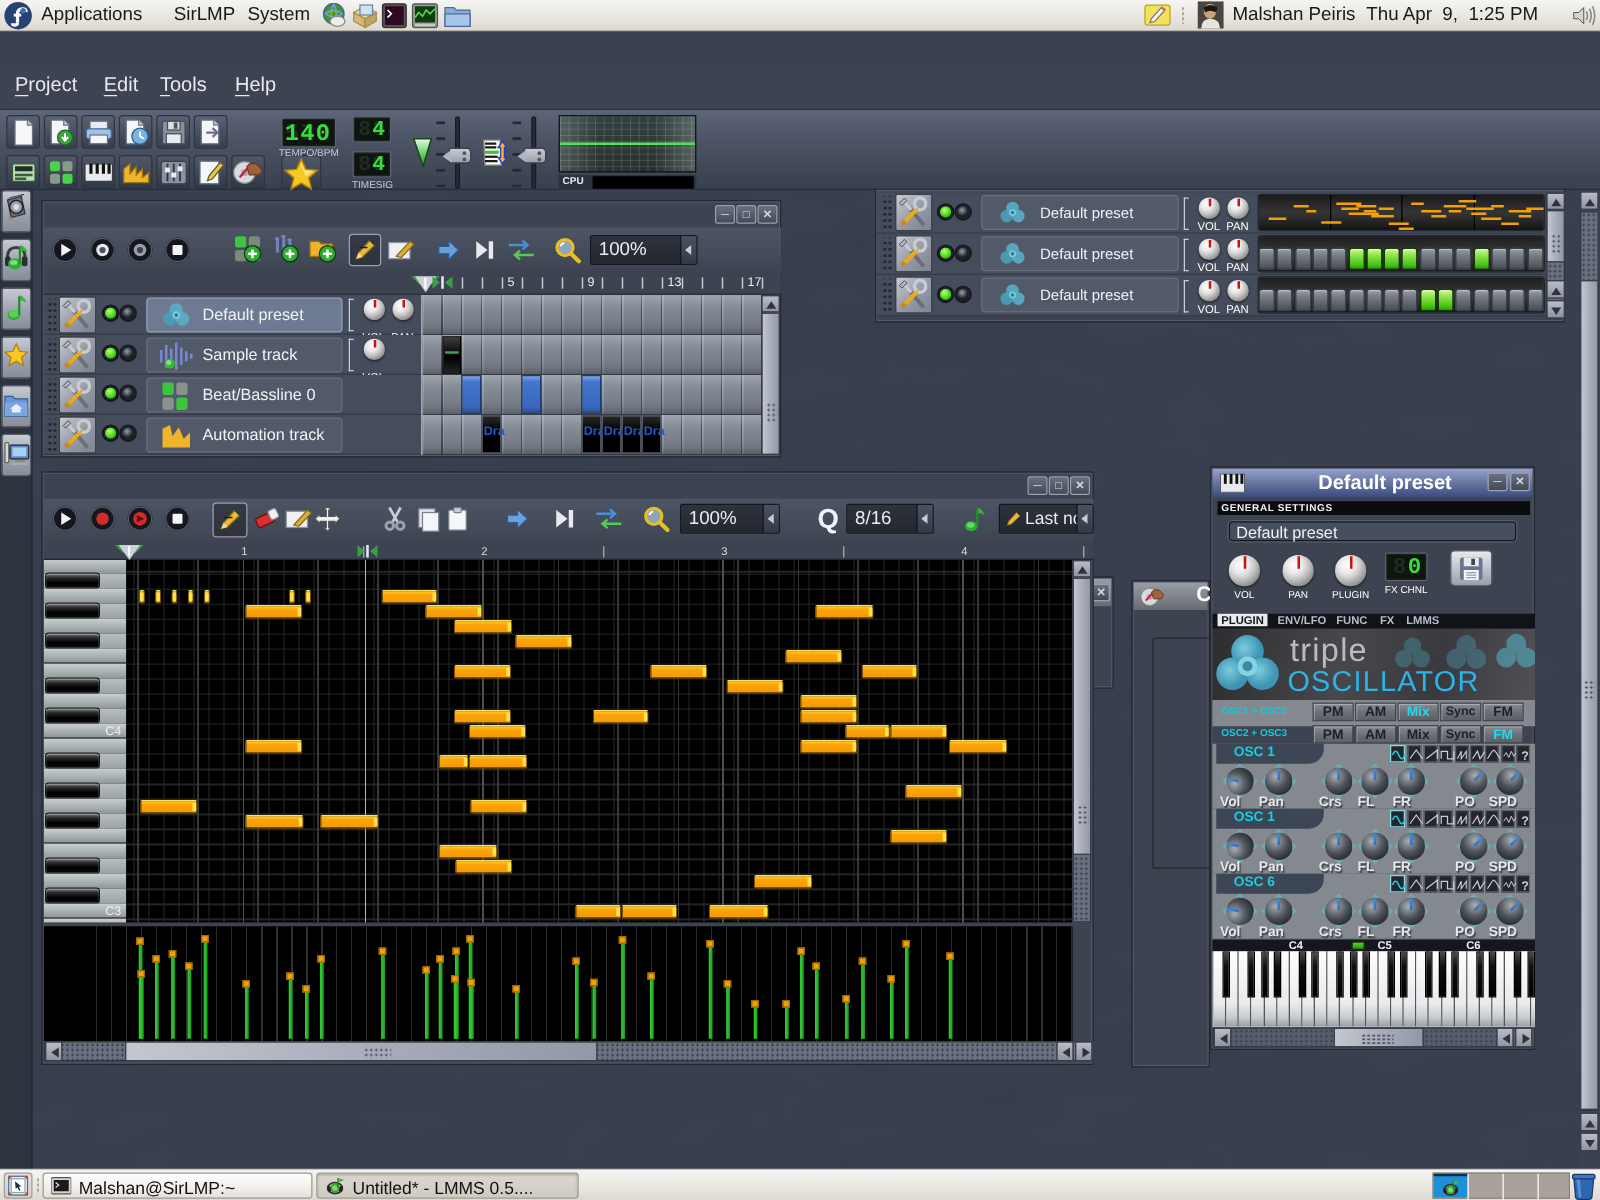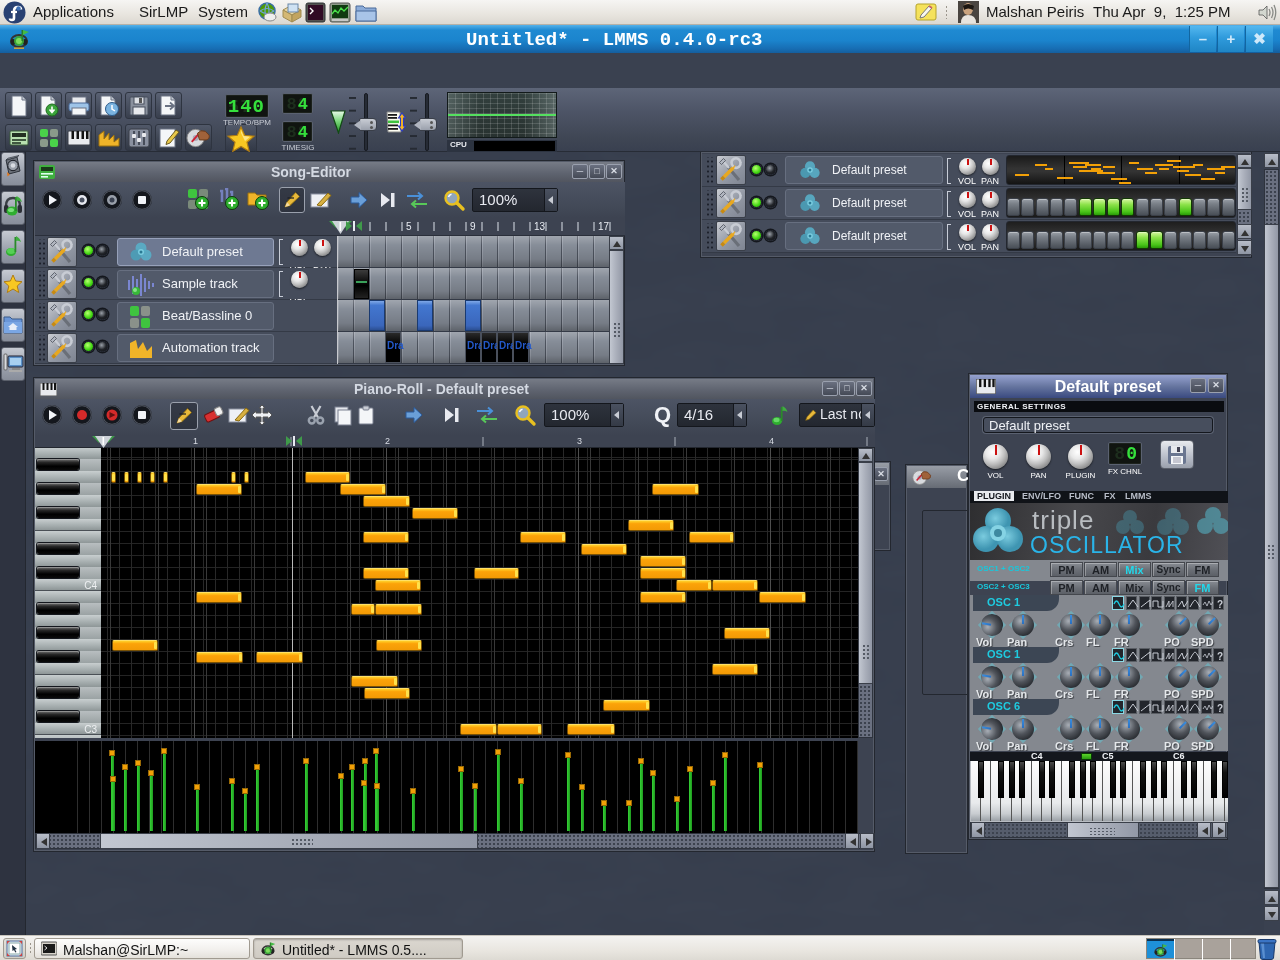--- a/index.html
+++ b/index.html
@@ -256,35 +256,25 @@
       <path d="M3 22 Q3 14 10 14 Q18 14 18 22 Z" fill="#e8e4de"></path>
       <path d="M5 5 Q10 1 16 5 L15 9 Q10 6 6 9 Z" fill="#1c1712"></path>
     </svg>
     <span class="mi" style="left:986px">Malshan Peiris</span>
     <span class="mi" style="left:1093px">Thu Apr&nbsp; 9,&nbsp; 1:25 PM</span>
     <svg style="position:absolute;left:1258px;top:3px" width="19" height="19" viewBox="0 0 19 19">
       <path d="M1 7 L5 7 L9 3 L9 16 L5 12 L1 12 Z" fill="#d3d7cf" stroke="#555" stroke-width="0.8"></path>
       <path d="M11 6 Q13 9.5 11 13 M13.5 4 Q16.5 9.5 13.5 15 M16 2 Q19.5 9.5 16 17" stroke="#888a85" stroke-width="1.3" fill="none"></path>
     </svg>
   </div>
-  <div class="abs" id="titlebar">
-    <svg style="position:absolute;left:8px;top:3px" width="22" height="22" viewBox="0 0 22 22">
-      <ellipse cx="11" cy="13" rx="8" ry="6" fill="none" stroke="#333" stroke-width="2"></ellipse>
-      <ellipse cx="5" cy="14" rx="2.5" ry="3" fill="#222"></ellipse>
-      <ellipse cx="17" cy="14" rx="2.5" ry="3" fill="#222"></ellipse>
-      <circle cx="11" cy="13" r="5" fill="#3aa33a"></circle>
-      <circle cx="11" cy="13" r="3" fill="#7ddc5c"></circle>
-      <rect x="13.5" y="2" width="1.6" height="11" fill="#2a7c2a"></rect>
-      <path d="M15 2 L21 4 L15 7 Z" fill="#44bb44"></path>
-      <rect x="6" y="19.4" width="10" height="1.6" fill="#caa23a"></rect>
-    </svg>
-    <div id="titletext">Untitled* - LMMS 0.4.0-rc3</div>
-    <div class="tbbtn" style="left:1189px">–</div>
-    <div class="tbbtn" style="left:1217px">+</div>
-    <div class="tbbtn" style="left:1245px;width:28px">✖</div>
+  <div class="abs" id="menubar">
+    <span style="left:12px"><u>P</u>roject</span>
+    <span style="left:83px"><u>E</u>dit</span>
+    <span style="left:128px"><u>T</u>ools</span>
+    <span style="left:188px"><u>H</u>elp</span>
   </div>
   <div class="abs" id="toolbar">
 
     <div class="tbt" style="left:5px;top:4px">
         <svg width="24" height="24" viewBox="0 0 24 24">
           <path d="M5 2 L15 2 L19 6 L19 22 L5 22 Z" fill="#f4f6f8" stroke="#6a7283"></path>
           <path d="M15 2 L15 6 L19 6" fill="#c9ced6" stroke="#6a7283"></path>
         </svg>
       </div>
     <div class="tbt" style="left:35px;top:4px">
@@ -647,26 +637,20 @@
         <div style="position:absolute;left:3px;top:32px;width:9px;height:16px;background-image:radial-gradient(circle,#555b66 1px,transparent 1.1px);background-size:4px 4px"></div>
         <div class="sb-btn" style="left:-1px;top:69px;width:15px;height:15px">
             <div class="arr" style="left:3px;top:5px;border-left:4px solid transparent;border-right:4px solid transparent;border-bottom:6px solid #333"></div>
           </div>
         <div class="sb-btn" style="left:-1px;top:85px;width:15px;height:15px">
             <div class="arr" style="left:3px;top:5px;border-left:4px solid transparent;border-right:4px solid transparent;border-top:6px solid #333"></div>
           </div>
       </div>
     </div>
     <div class="mdiwin" id="songwin" style="left:33px; top:8px; width:592px; height:206px;">
-      <div class="mtitle" style="padding-right:36px"><svg width="16" height="14" viewBox="0 0 16 14" style="position:absolute;left:4px;top:3px">
-            <rect x="0" y="0" width="16" height="14" rx="2" fill="#3fae3f"></rect>
-            <rect x="2" y="2" width="12" height="4" fill="#1a3a1a"></rect>
-            <rect x="2" y="8" width="12" height="1.6" fill="#dfe"></rect>
-            <rect x="2" y="11" width="7" height="1.6" fill="#dfe"></rect>
-          </svg>Song-Editor</div>
       <div class="mbtn" style="right:36px">─</div>
       <div class="mbtn" style="right:19px">□</div>
       <div class="mbtn" style="right:2px">✕</div>
       <div style="position:absolute;left:1px;top:21px;width:590px;height:36px;background:linear-gradient(#4d5464,#424957 70%,#3d4351)"></div>
 
       <div class="sbt" style="left:5px;top:26px">
           <svg width="22" height="22" viewBox="0 0 22 22">
             <circle cx="11" cy="11" r="10" fill="#14171d"></circle>
             <circle cx="11" cy="11" r="9.3" fill="none" stroke="#565c68" stroke-width="1"></circle>
             <path d="M8 6 L16 11 L8 16 Z" fill="#f2f4f8"></path>
@@ -950,27 +934,20 @@
             <circle cx="10" cy="11" r="9" fill="#d8dade" stroke="#888"></circle>
             <circle cx="10" cy="11" r="3" fill="#aab"></circle>
             <path d="M6 15 L13 7" stroke="#c23" stroke-width="2"></path>
             <path d="M12 6 Q15 2 20 4 L24 8 Q25 12 21 13 L14 13 Z" fill="#a0623a" stroke="#6a3a1a"></path>
           </svg>
           <span style="position:absolute;left:50px;top:0px;font-size:17px;color:#fff">C</span>
         </div>
       <div style="position:absolute;left:16px;top:45px;width:60px;height:185px;border:1px solid #23272f;border-radius:2px"></div>
     </div>
     <div class="mdiwin" id="pianowin" style="left:33px; top:225px; width:842px; height:475px;">
-      <div class="mtitle" style="padding-right:25px"><svg width="17" height="13" viewBox="0 0 17 13" style="position:absolute;left:5px;top:4px">
-            <rect x="0" y="0" width="17" height="13" fill="#e8eaee" stroke="#555"></rect>
-            <rect x="2.5" y="0" width="2" height="7" fill="#111"></rect>
-            <rect x="6.5" y="0" width="2" height="7" fill="#111"></rect>
-            <rect x="10.5" y="0" width="2" height="7" fill="#111"></rect>
-            <rect x="14" y="0" width="2" height="7" fill="#111"></rect>
-          </svg>Piano-Roll - Default preset</div>
       <div class="mbtn" style="right:36px">─</div>
       <div class="mbtn" style="right:19px">□</div>
       <div class="mbtn" style="right:2px">✕</div>
       <div style="position:absolute;left:1px;top:21px;width:840px;height:36px;background:linear-gradient(#4d5464,#424957 70%,#3d4351)"></div>
 
       <div class="sbt" style="left:5px;top:24px">
           <svg width="22" height="22" viewBox="0 0 22 22">
             <circle cx="11" cy="11" r="10" fill="#14171d"></circle>
             <circle cx="11" cy="11" r="9.3" fill="none" stroke="#565c68"></circle>
             <path d="M8 6 L16 11 L8 16 Z" fill="#f2f4f8"></path>
@@ -1065,21 +1042,21 @@
             <path d="M15 15 L21 21" stroke="#e8c020" stroke-width="3.4" stroke-linecap="round"></path>
             <path d="M6.5 9 Q7 6.8 9.5 6.3" stroke="#fff" stroke-width="1.6" fill="none"></path>
           </svg>
         </div>
       <div class="dropbox" style="left:510px;top:25px;width:80px;height:24px">
           <span style="font-size:15px">100%</span>
           <div class="droparr"></div>
         </div>
       <div style="position:absolute;left:620px;top:24px;color:#f0f2f6;font-size:22px;font-weight:bold">Q</div>
       <div class="dropbox" style="left:643px;top:25px;width:70px;height:24px">
-          <span style="font-size:15px">4/16</span>
+          <span style="font-size:15px">8/16</span>
           <div class="droparr"></div>
         </div>
       <svg style="position:absolute;left:737px;top:26px" width="18" height="22" viewBox="0 0 18 22">
           <ellipse cx="6" cy="17" rx="5" ry="4" fill="#2fae2f"></ellipse>
           <ellipse cx="5.5" cy="16" rx="3" ry="2.2" fill="#66d866"></ellipse>
           <rect x="9.8" y="3" width="1.8" height="14" fill="#2a8a2a"></rect>
           <path d="M11.5 2 Q15.5 4 16.5 8 Q13.5 6 11.5 7 Z" fill="#3fae3f"></path>
         </svg>
       <div class="dropbox" style="left:765px;top:25px;width:76px;height:24px">
           <svg width="15" height="15" viewBox="0 0 22 22" style="position:absolute;left:3px;top:4px">

